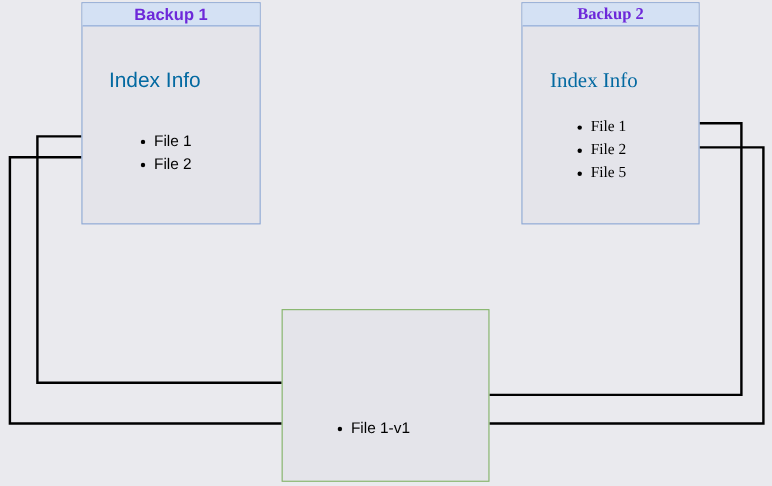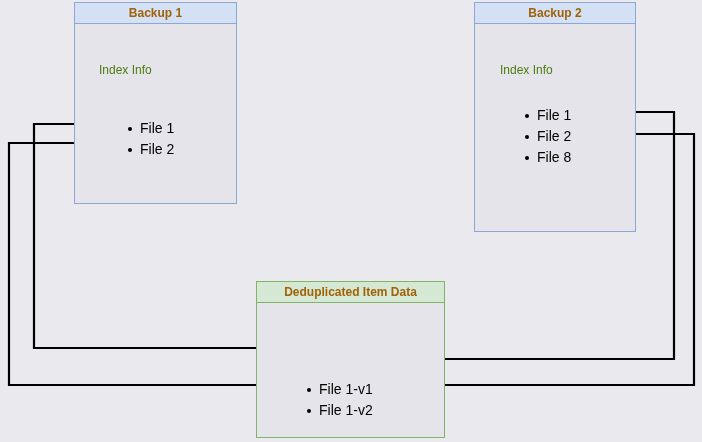--- a/index.html
+++ b/index.html
@@ -38,35 +38,35 @@
     background: #e4e4ea;
   }
   .box-title {
     position: absolute;
     left: 0;
     top: 0;
     right: 0;
     height: 21px;
     line-height: 21px;
     text-align: center;
-    font-size: 12px;
+    font-size: 15px;
     font-weight: bold;
-    color: #a16207;
+    color: #6d28d9;
     background: #d4e1f4;
     border-bottom: 1px solid #8ca7d4;
     box-sizing: border-box;
   }
   .box.green .box-title {
     background: #d5e8d4;
     border-bottom: 1px solid #82b366;
   }
   .index-label {
     position: absolute;
-    font-size: 12px;
-    color: #4d7c0f;
+    font-size: 19px;
+    color: #0369a1;
     white-space: nowrap;
   }
   .file-list {
     position: absolute;
     margin: 0;
     padding: 0;
     list-style: none;
   }
   .file-list li {
     position: relative;
@@ -111,31 +111,29 @@
 
   <div class="box" style="left:74px; top:2px; width:163px; height:202px;">
     <div class="box-title">Backup 1</div>
     <div class="index-label" style="left:24px; top:60px;">Index Info</div>
     <ul class="file-list" style="left:51px; top:115px;">
       <li>File 1</li>
       <li>File 2</li>
     </ul>
   </div>
 
-  <div class="box" style="left:474px; top:2px; width:162px; height:230px;">
+  <div class="box" style="left:474px; top:2px; width:162px; height:202px;font-family:Liberation Serif, serif;">
     <div class="box-title">Backup 2</div>
     <div class="index-label" style="left:25px; top:60px;">Index Info</div>
     <ul class="file-list" style="left:48px; top:102px;">
       <li>File 1</li>
       <li>File 2</li>
-      <li>File 8</li>
+      <li>File 5</li>
     </ul>
   </div>
 
   <div class="box green" style="left:256px; top:281px; width:189px; height:157px;">
-    <div class="box-title">Deduplicated Item Data</div>
     <ul class="file-list" style="left:48px; top:57px;margin-top:40px;">
       <li>File 1-v1</li>
-      <li>File 1-v2</li>
     </ul>
   </div>
 
 </div>
 
 </body></html>

